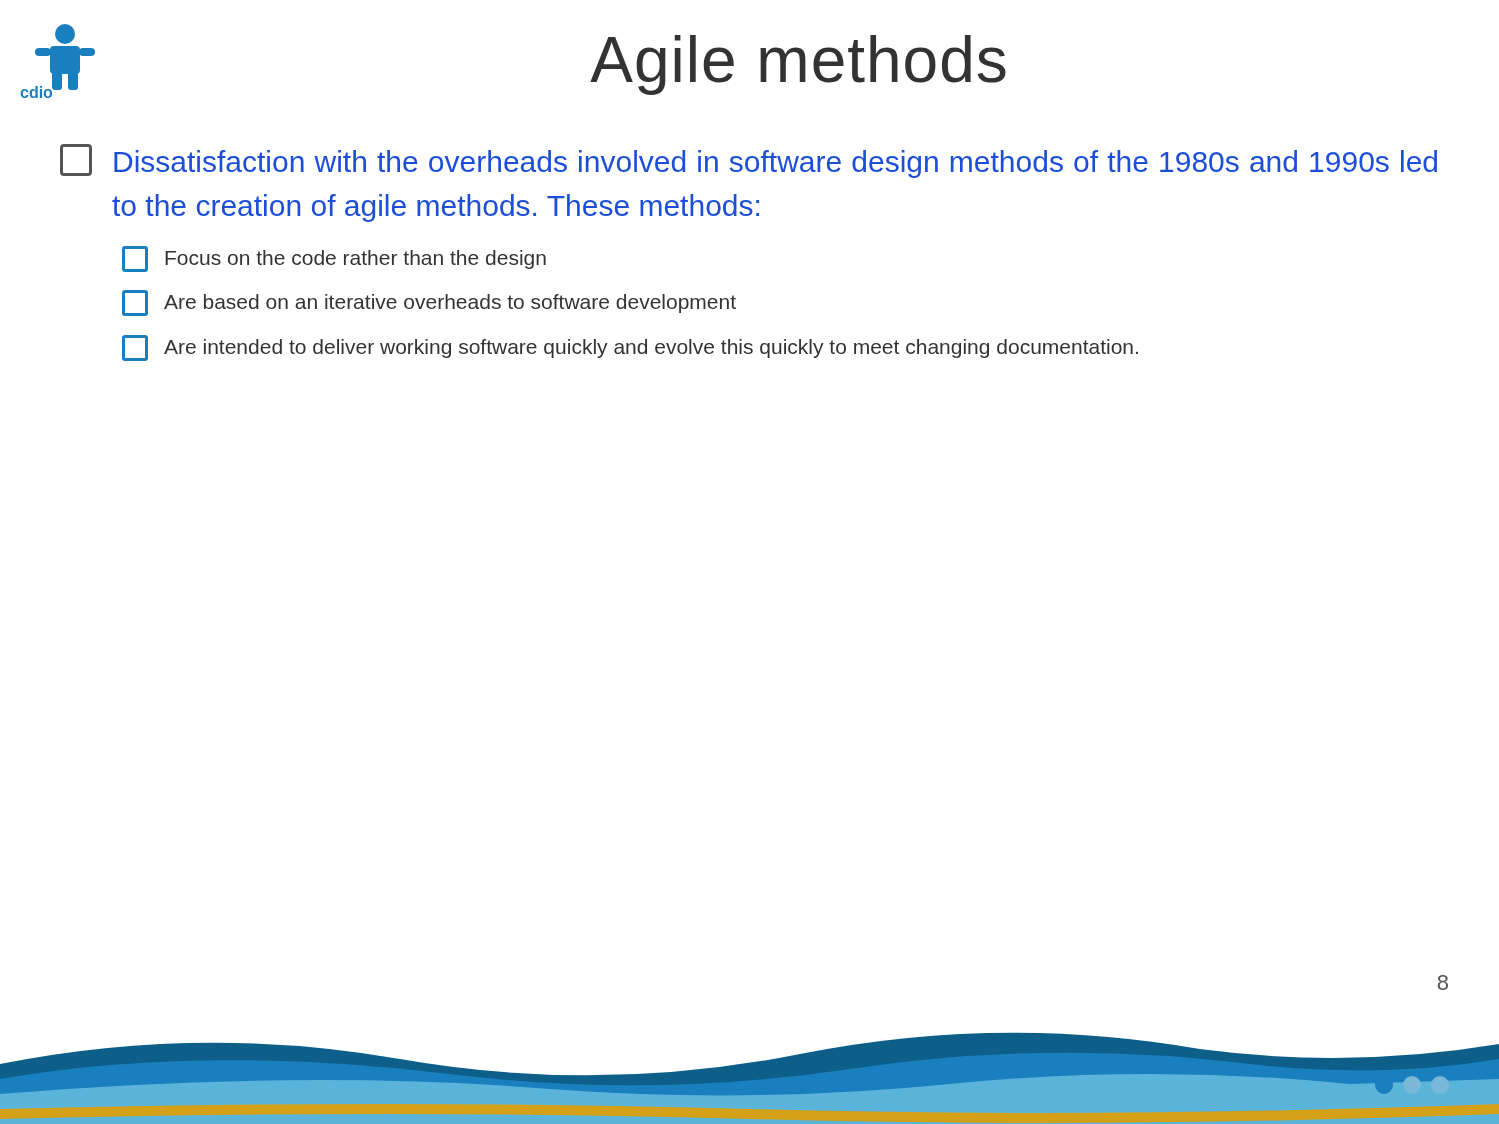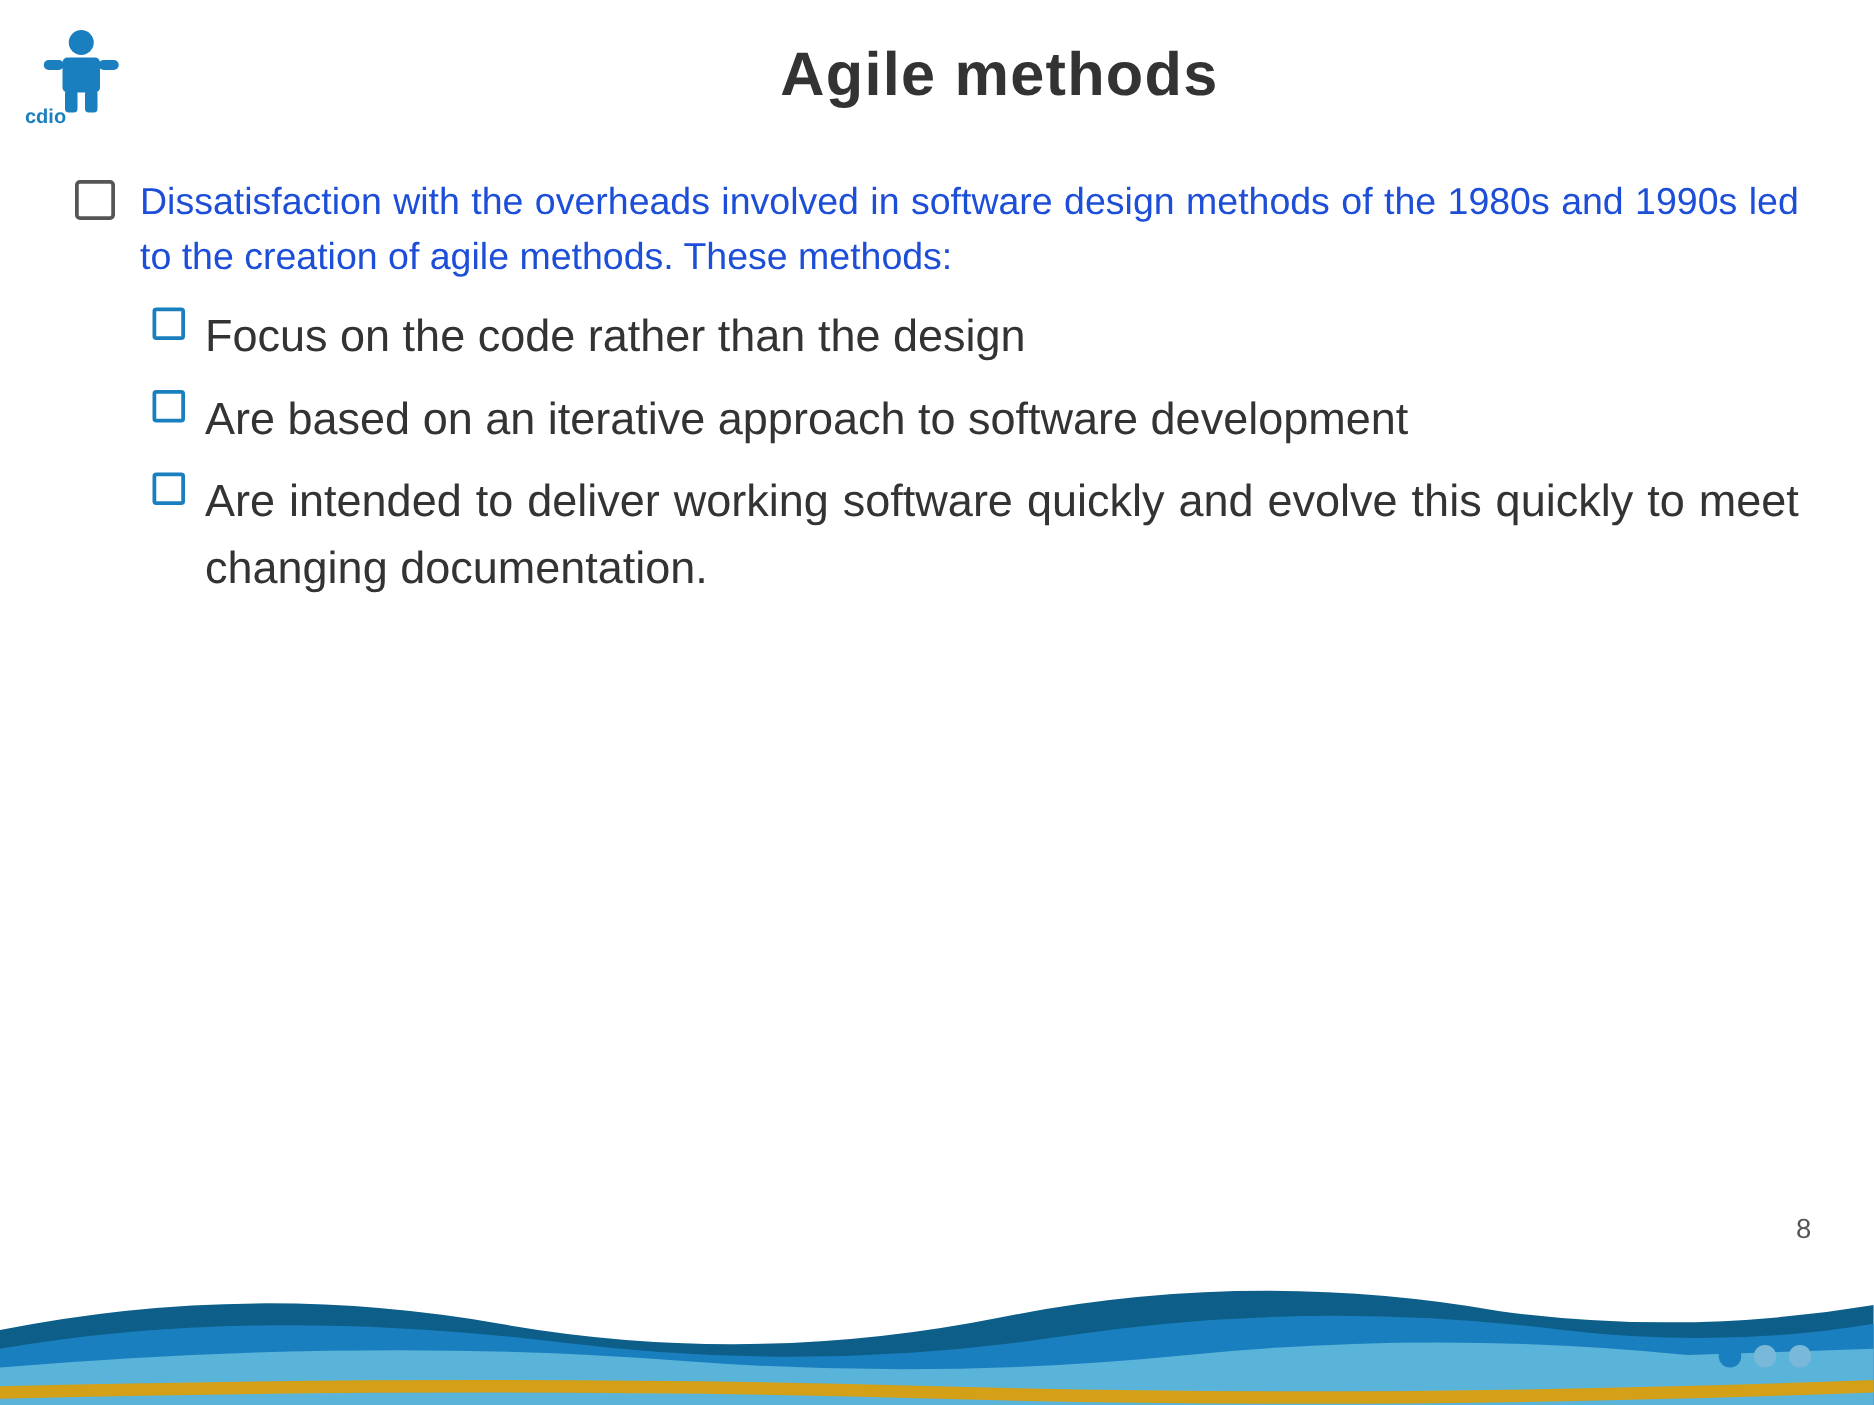--- a/index.html
+++ b/index.html
@@ -44,22 +44,22 @@
       width: 90px;
       height: 80px;
     }
 
     .title-area {
       flex: 1;
       text-align: center;
     }
 
     .slide-title {
-      font-size: 49px;
-      font-weight: bold;
+      font-size: 64px;
+      font-weight: normal;
       color: #333333;
       letter-spacing: 1px;
     }
 
     
     .content {
       flex: 1;
       padding: 30px 60px 20px 60px;
     }
 
@@ -104,21 +104,21 @@
       height: 26px;
       border: 3px solid #1a7fbf;
       border-radius: 3px;
       flex-shrink: 0;
       margin-top: 3px;
       margin-right: 16px;
       background: white;
     }
 
     .sub-bullet-text {
-      font-size: 36px;
+      font-size: 21px;
       color: #333333;
       line-height: 1.45;
       text-align: justify;
       flex: 1;
     }
 
     
     .bottom-decoration {
       position: absolute;
       bottom: 0;
@@ -195,21 +195,21 @@
       <div style="flex:1;">
         <div class="bullet-text">Dissatisfaction with the overheads involved in software design methods of the 1980s and 1990s led to the creation of agile methods. These methods:</div>
 
         <div class="sub-bullets">
           <div class="sub-bullet-item">
             <div class="sub-bullet-checkbox"></div>
             <div class="sub-bullet-text">Focus on the code rather than the design</div>
           </div>
           <div class="sub-bullet-item">
             <div class="sub-bullet-checkbox"></div>
-            <div class="sub-bullet-text">Are based on an iterative approach to software development</div>
+            <div class="sub-bullet-text">Are based on an iterative overheads to software development</div>
           </div>
           <div class="sub-bullet-item">
             <div class="sub-bullet-checkbox"></div>
             <div class="sub-bullet-text">Are intended to deliver working software quickly and evolve this quickly to meet changing documentation.</div>
           </div>
         </div>
       </div>
     </div>
 
 

